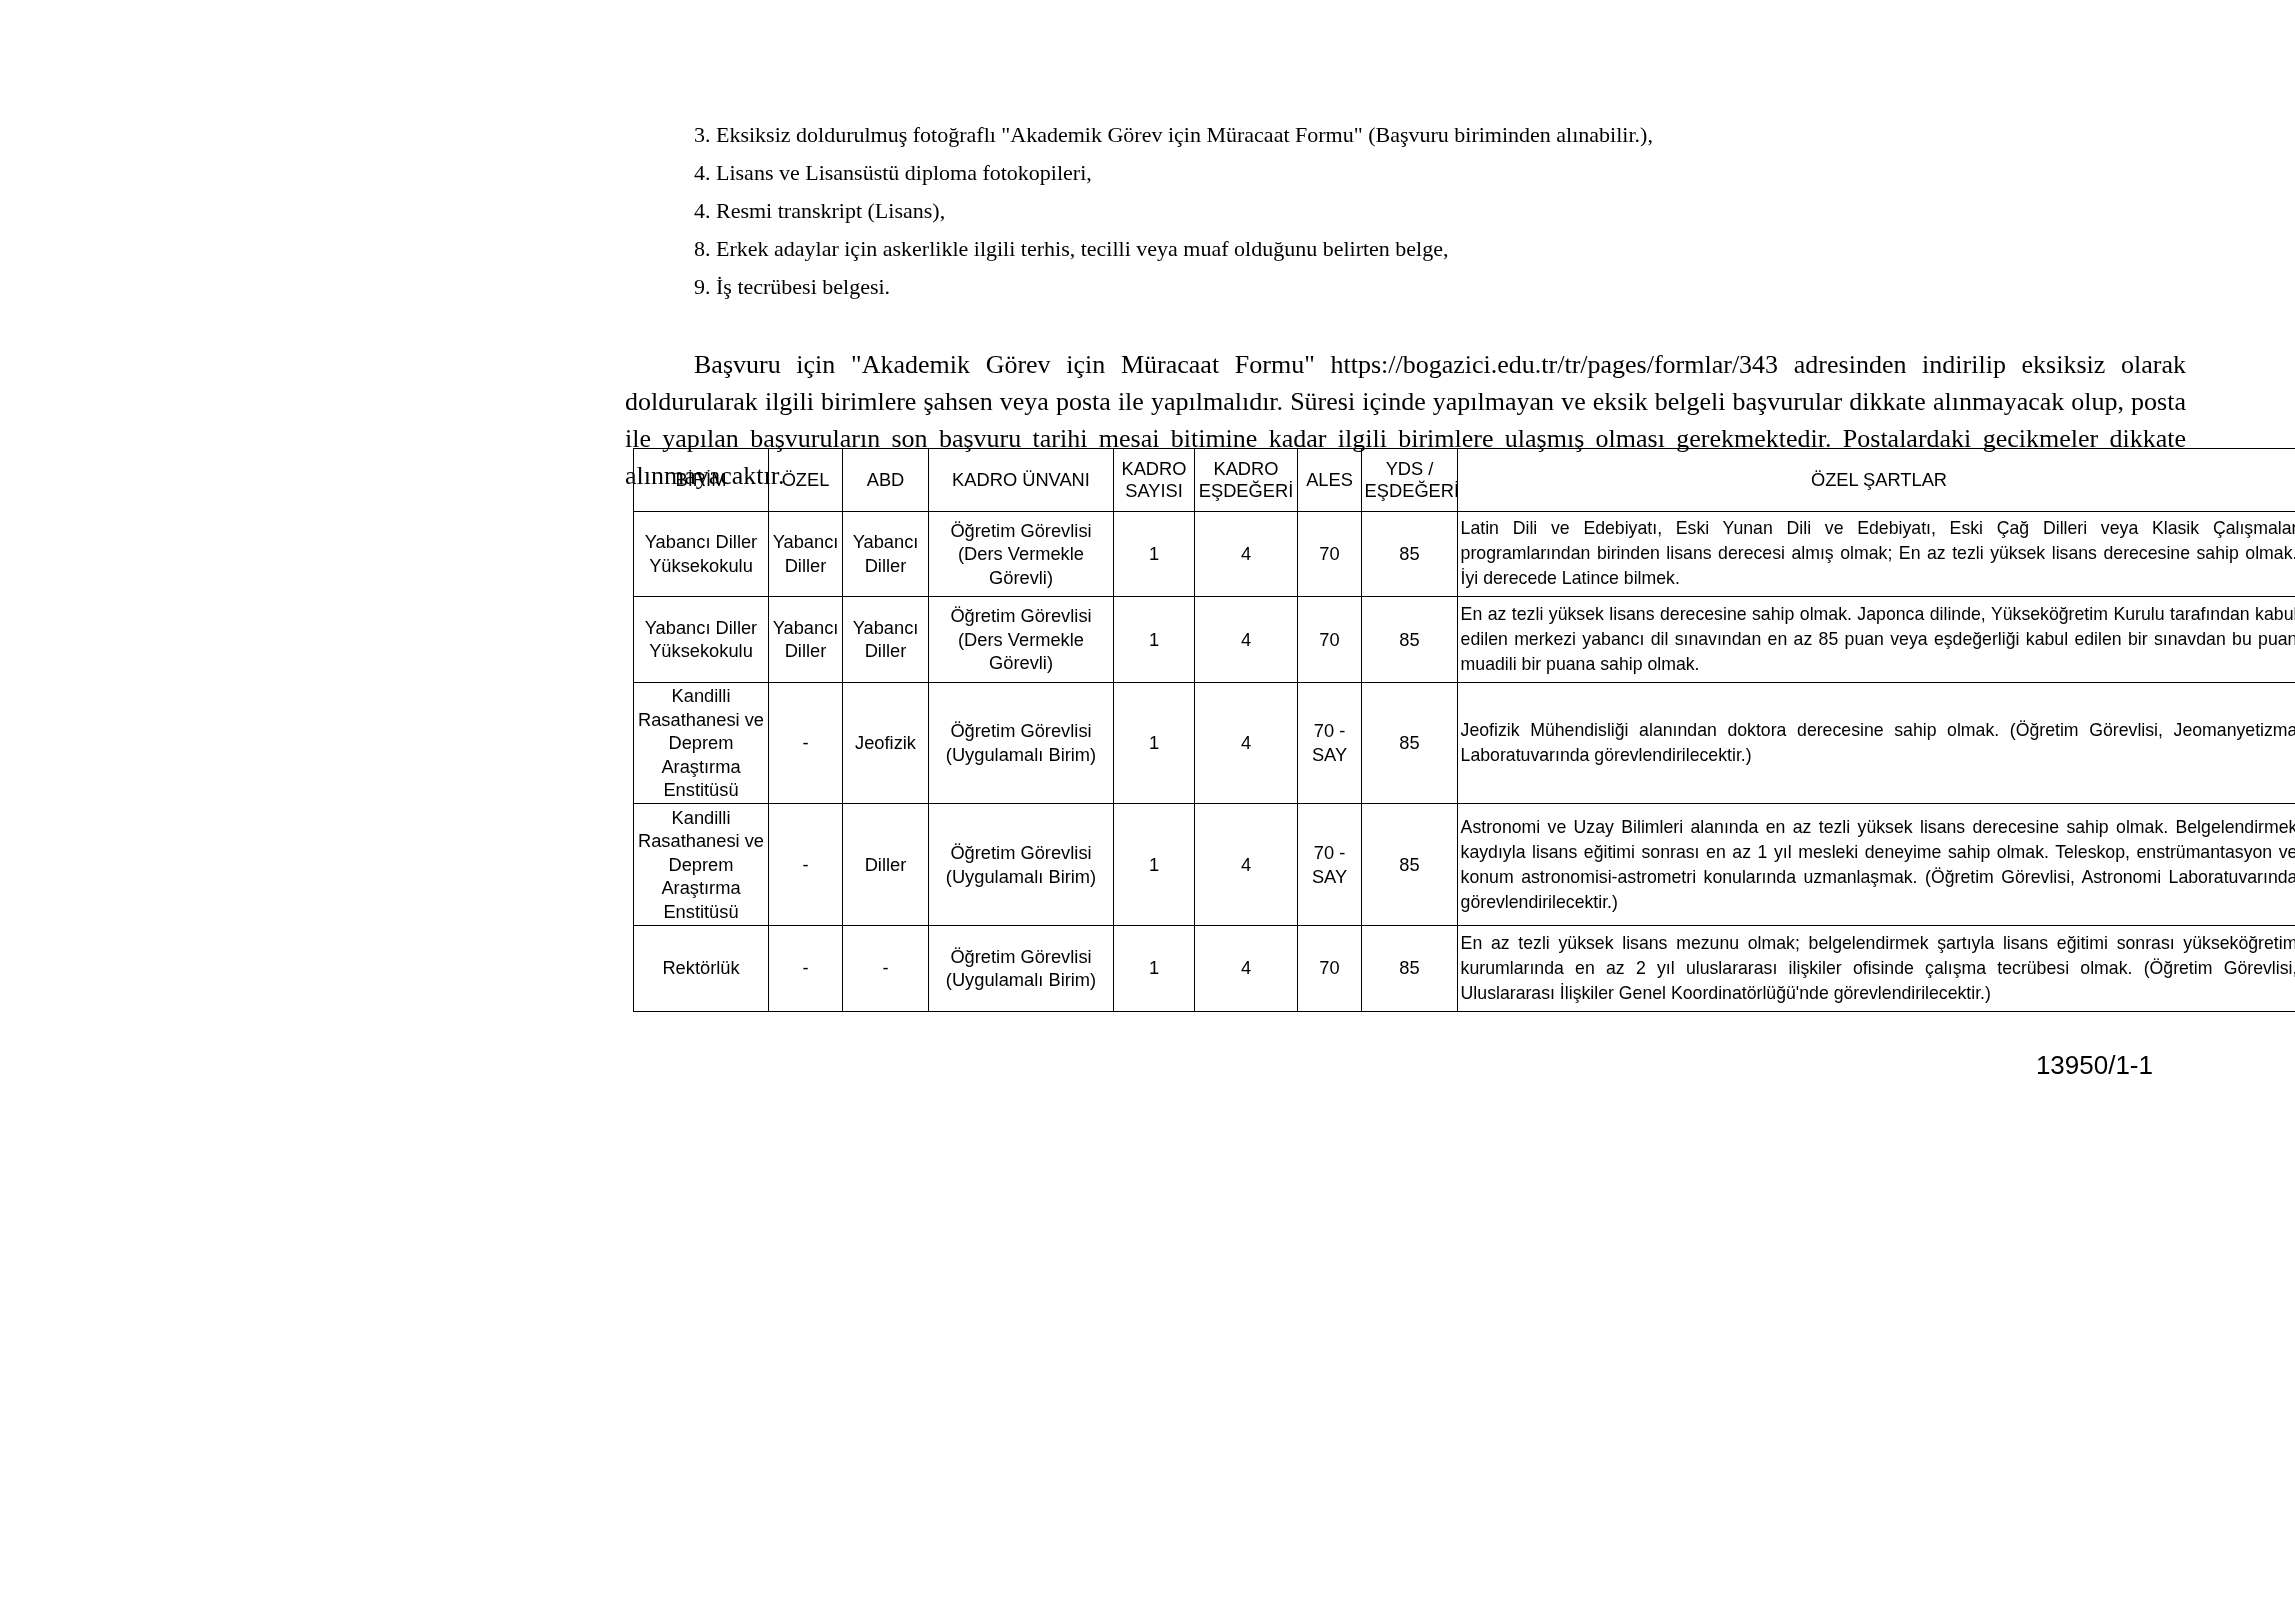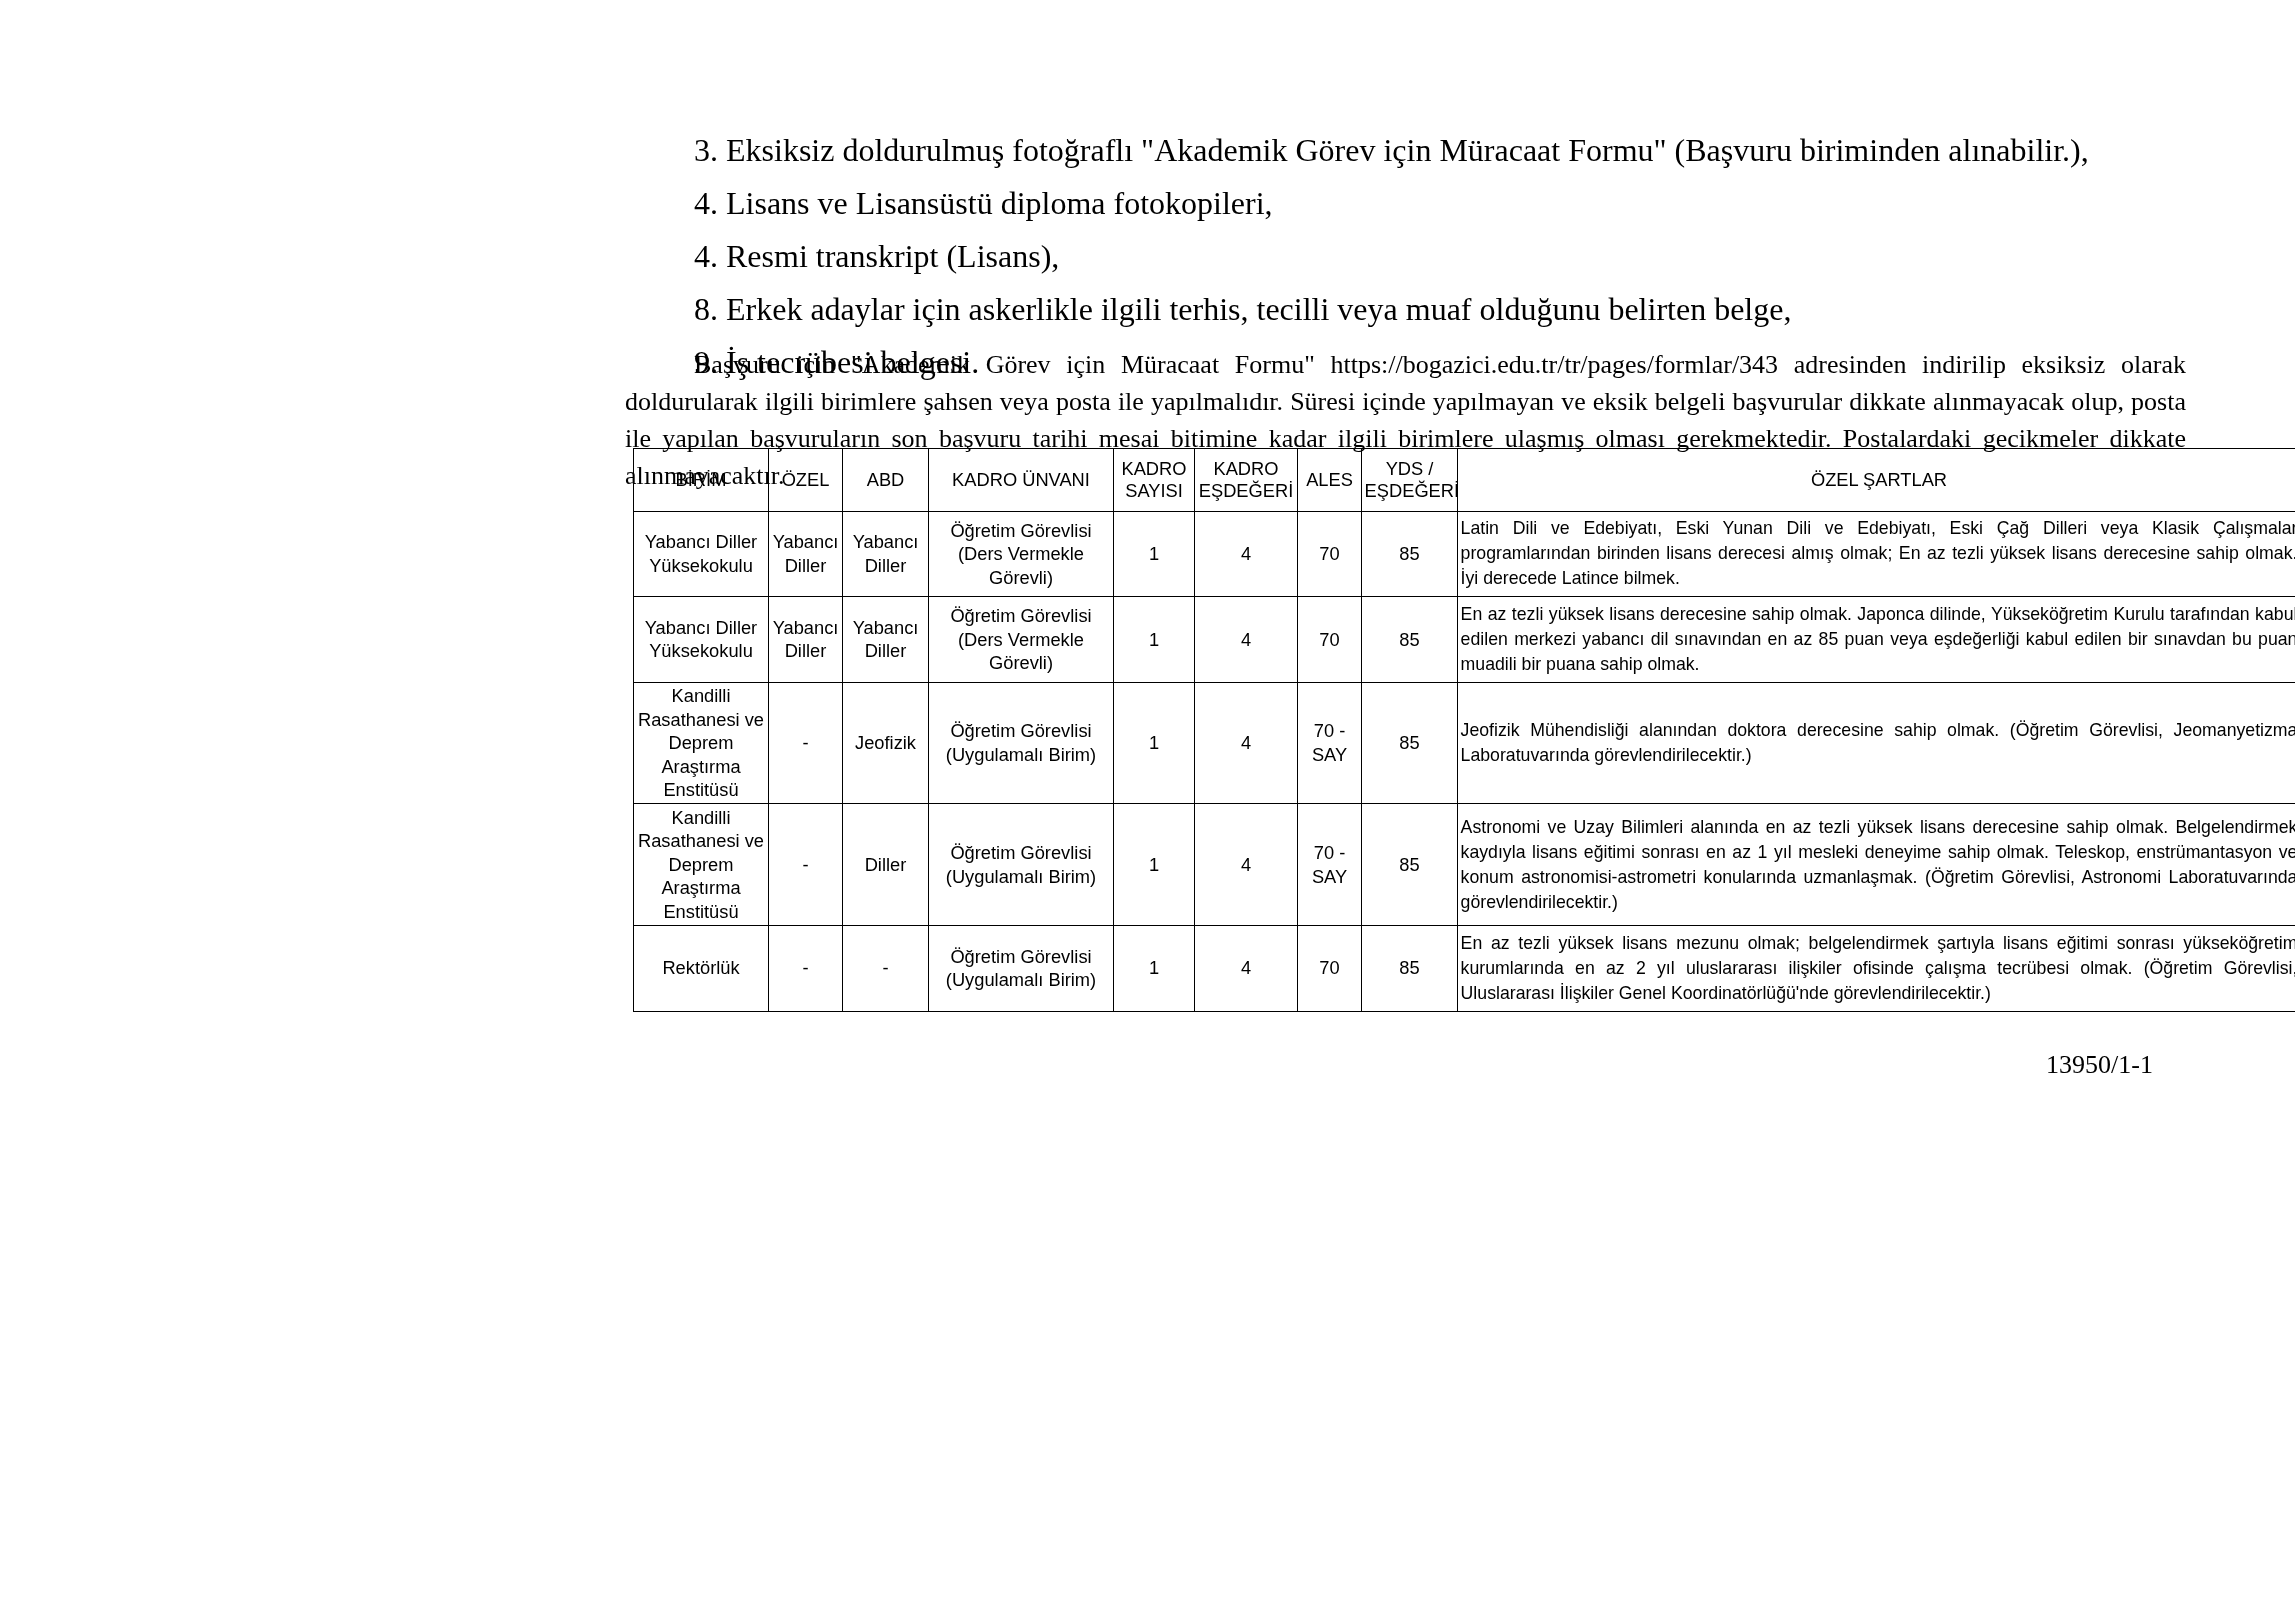--- a/index.html
+++ b/index.html
@@ -26,26 +26,25 @@
 
   
   .list-block {
     position: absolute;
     left: 625px;
     top: 116px;
     width: 1557px;
   }
   .list-line {
     font-family: "Liberation Serif", serif;
-    font-size: 32px;
+    font-size: 22px;
     line-height: 38px;
     color: #000;
     white-space: nowrap;
     padding-left: 69px;
-    margin-top: 15px;
   }
 
   
   .para-block {
     position: absolute;
     left: 625px;
     top: 346px;
     width: 1561px;
   }
   .para {
@@ -111,21 +110,21 @@
 
   .rowtall td { height: 82px; }
 
   
   .footer-code {
     position: absolute;
     left: 0;
     top: 1050px;
     width: 2153px;
     text-align: right;
-    font-family: Liberation Serif, serif;
+    font-family: Liberation Sans, sans-serif;
     font-size: 26px;
     color: #000;
   }
 </style>
 </head>
 <body>
 
 <div class="page">
 
   <div class="list-block">

